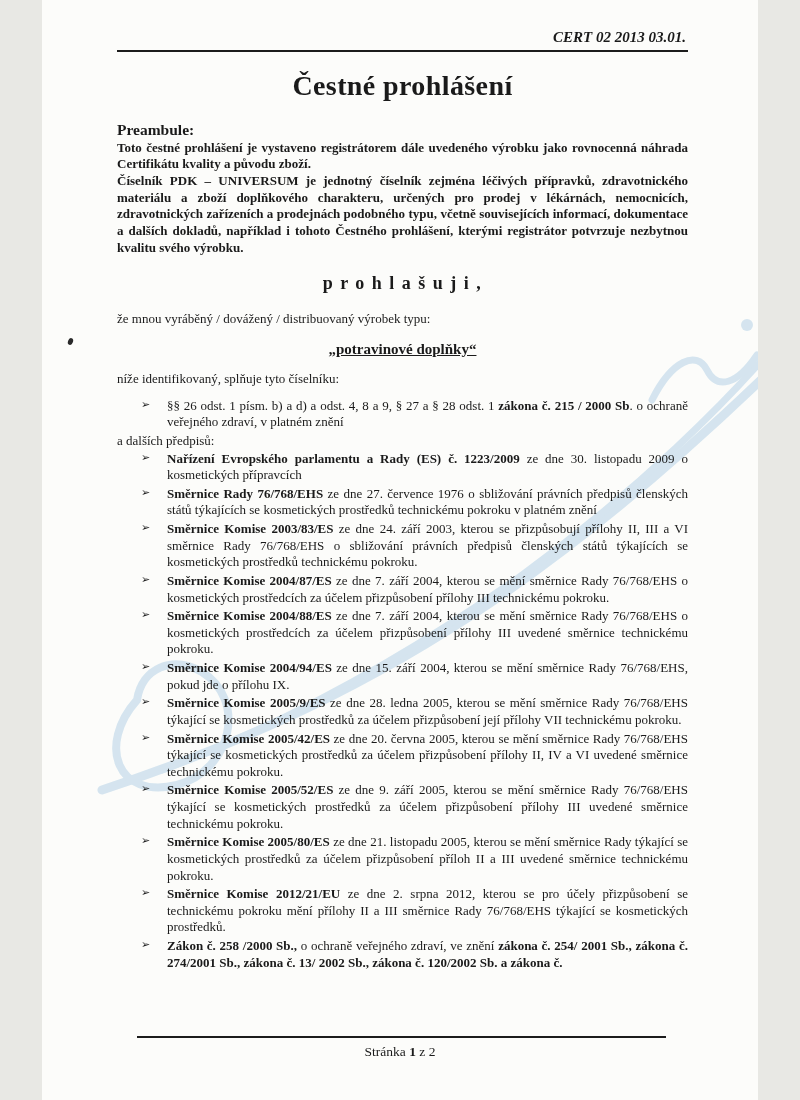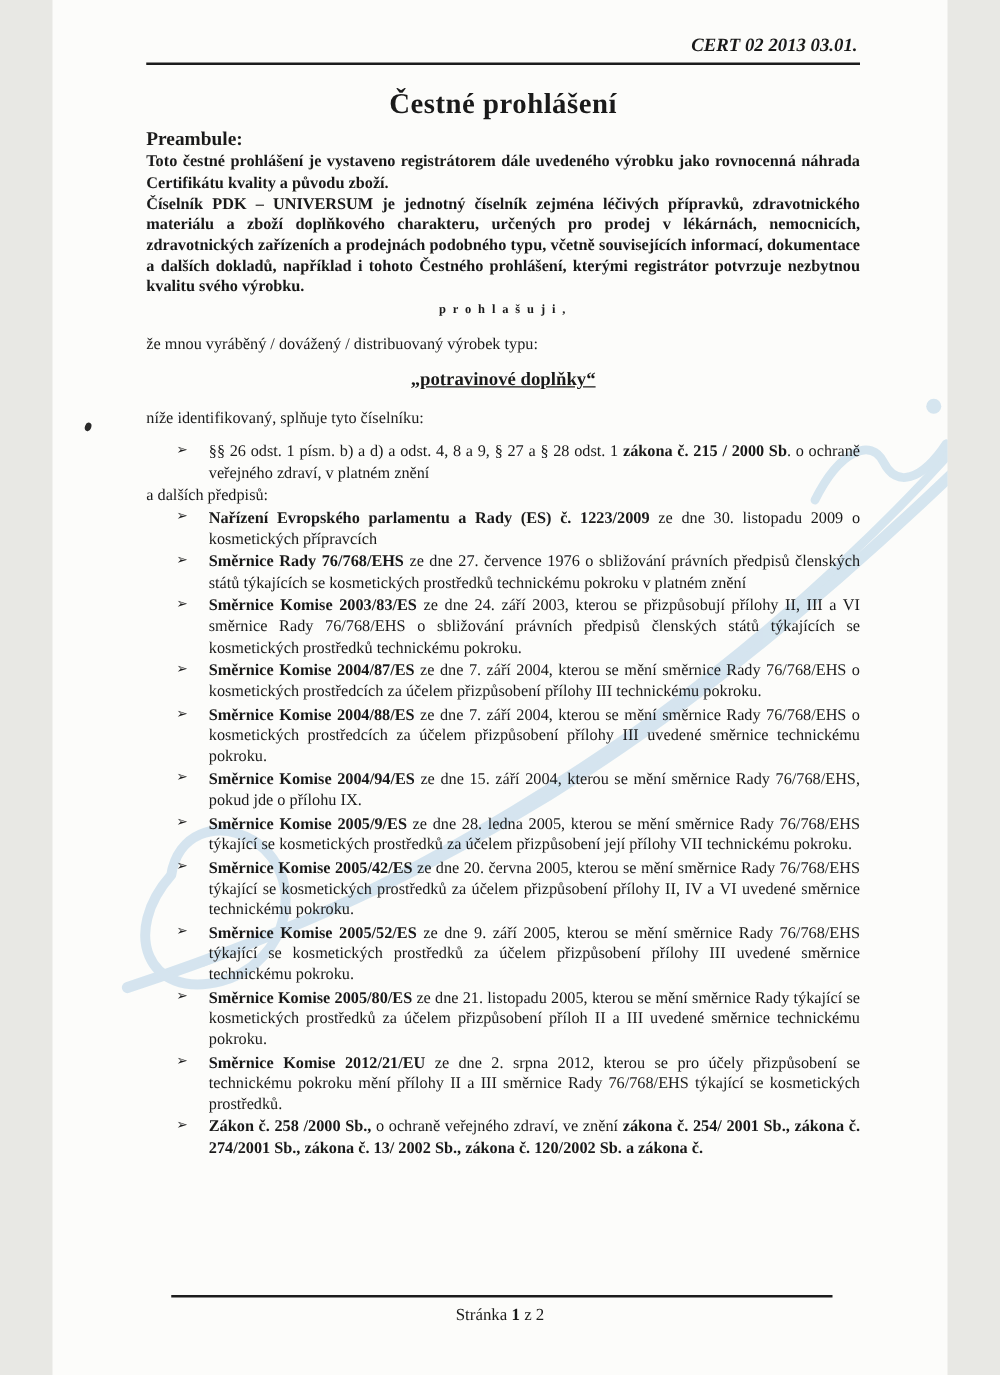--- a/index.html
+++ b/index.html
@@ -28,51 +28,51 @@
     padding-right:2px;
   }
   .header-rule{
     margin-top:3px;
     height:2px;
     background:#1c1c1c;
   }
   .title{
     margin:16px 0 0 0;
     text-align:center;
-    font-size:23px;
+    font-size:28px;
     font-weight:bold;
     letter-spacing:.4px;
   }
   .subtitle{
     text-align:center;
     font-weight:bold;
     font-size:14.5px;
     margin-top:2px;
   }
   .preamble-heading{
     font-weight:bold;
     font-size:15.5px;
-    margin-top:4px;
+    margin-top:16px;
     font-family:Liberation Serif, serif;
   }
   .preamble-para{
     margin:0;
     font-weight:bold;
     text-align:justify;
   }
   .intro{
     margin:20px 0 0 0;
     text-indent:38px;
   }
   .declare{
     text-align:center;
     font-weight:bold;
-    font-size:10px;
+    font-size:18px;
     letter-spacing:1.5px;
-    margin:4px 0;
+    margin:16px 0;
   }
   .product-line{margin:12px 0 0 0;}
   .product-type{
     text-align:center;
     margin-top:12px;
     font-weight:bold;
     font-size:15px;
   }
   .product-type span{text-decoration:underline;}
   .req-intro{margin:12px 0 0 0;}

